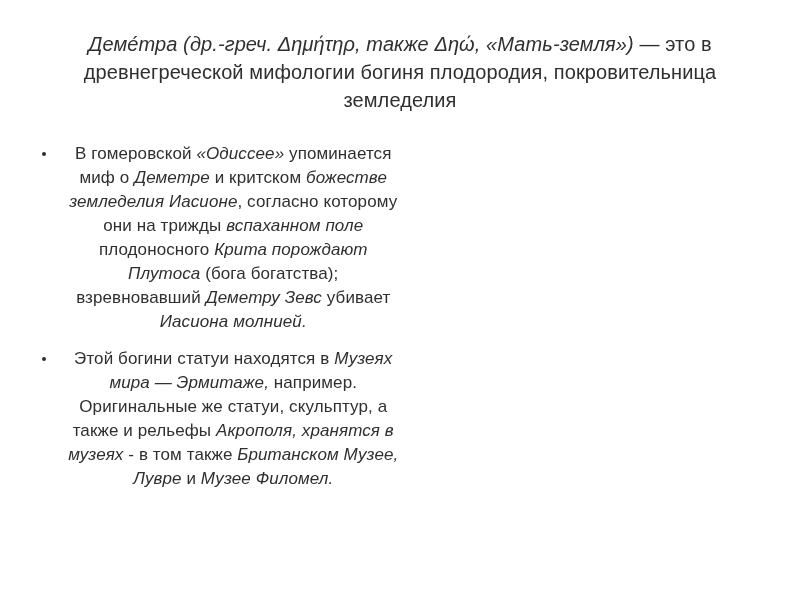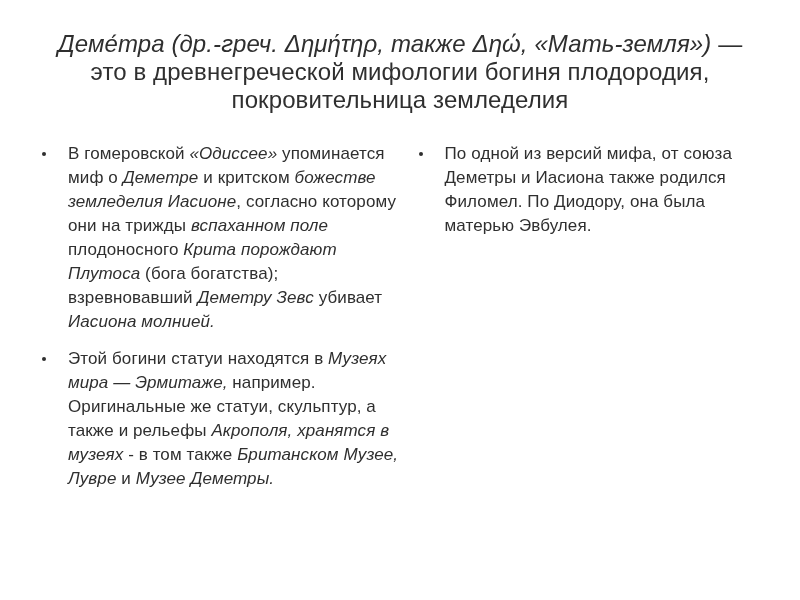--- a/index.html
+++ b/index.html
@@ -17,31 +17,32 @@
     position:relative;
   }
   .slide{
     width:800px;height:600px;
     position:relative;
     box-sizing:border-box;
   }
   .title{
     margin:30px auto 0 auto;
     max-width:706px;
-    font-size:24px;
+    font-size:20px;
     line-height:28px;
     font-weight:normal;
     text-align:center;
     letter-spacing:0.1px;
   }
   .columns{
     display:flex;
     gap:20px;
     padding:28px 25px 0 42px;
     box-sizing:border-box;
+    text-align:center;
   }
   .col{flex:1;min-width:0;}
   .bullet-item{
     display:flex;
     align-items:flex-start;
     gap:22px;
     margin:0 0 13px 0;
   }
   .dot{
     flex:0 0 auto;
@@ -66,26 +67,22 @@
 
   <div class="columns">
 
     <div class="col">
       <div class="bullet-item">
         <span class="dot"></span>
         <p class="bullet-text"><span>В гомеровской </span><i>«Одиссее»</i><span> упоминается миф о </span><i>Деметре</i><span> и критском </span><i>божестве земледелия Иасионе</i><span>, согласно которому они на трижды </span><i>вспаханном поле</i><span> плодоносного </span><i>Крита порождают Плутоса</i><span> (бога богатства); взревновавший </span><i>Деметру Зевс</i><span> убивает </span><i>Иасиона молнией.</i></p>
       </div>
       <div class="bullet-item">
         <span class="dot"></span>
-        <p class="bullet-text"><span>Этой богини статуи находятся в </span><i>Музеях мира — Эрмитаже,</i><span> например. Оригинальные же статуи, скульптур, а также и рельефы </span><i>Акрополя, хранятся в музеях</i><span> - в том также </span><i>Британском Музее, Лувре</i><span> и </span><i>Музее Деметры.</i></p>
+        <p class="bullet-text"><span>Этой богини статуи находятся в </span><i>Музеях мира — Эрмитаже,</i><span> например. Оригинальные же статуи, скульптур, а также и рельефы </span><i>Акрополя, хранятся в музеях</i><span> - в том также </span><i>Британском Музее, Лувре</i><span> и </span><i>Музее Филомел.</i></p>
       </div>
     </div>
 
     <div class="col">
-      <div class="bullet-item">
-        <span class="dot"></span>
-        <p class="bullet-text"><span>По одной из версий мифа, от союза Деметры и Иасиона также родился Филомел. По Диодору, она была матерью Эвбулея.</span></p>
-      </div>
     </div>
 
   </div>
 
 </div>
 
 </body></html>

